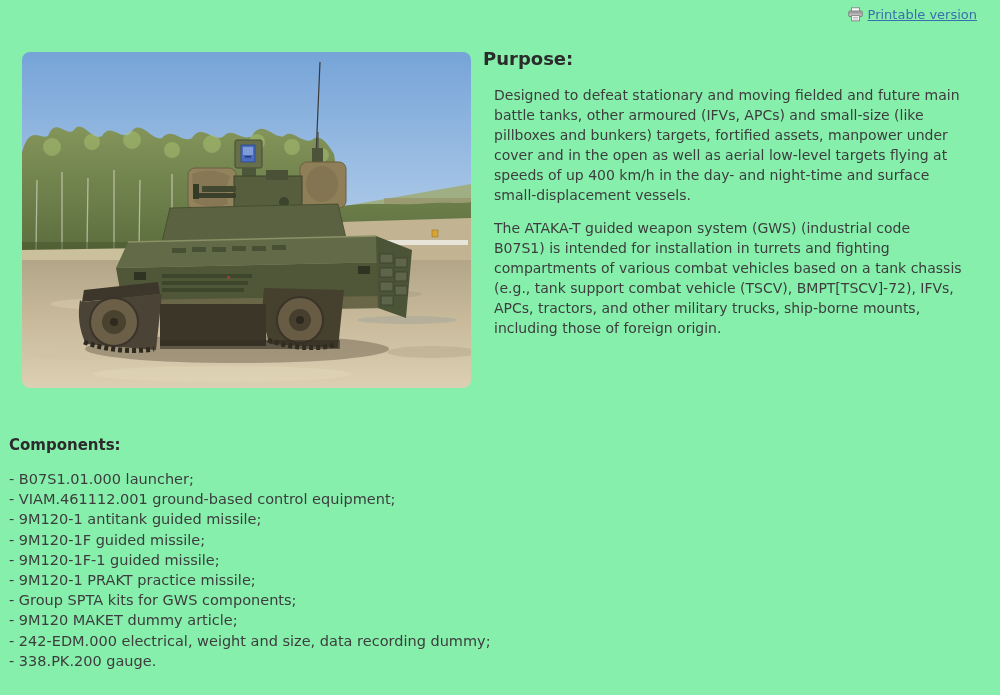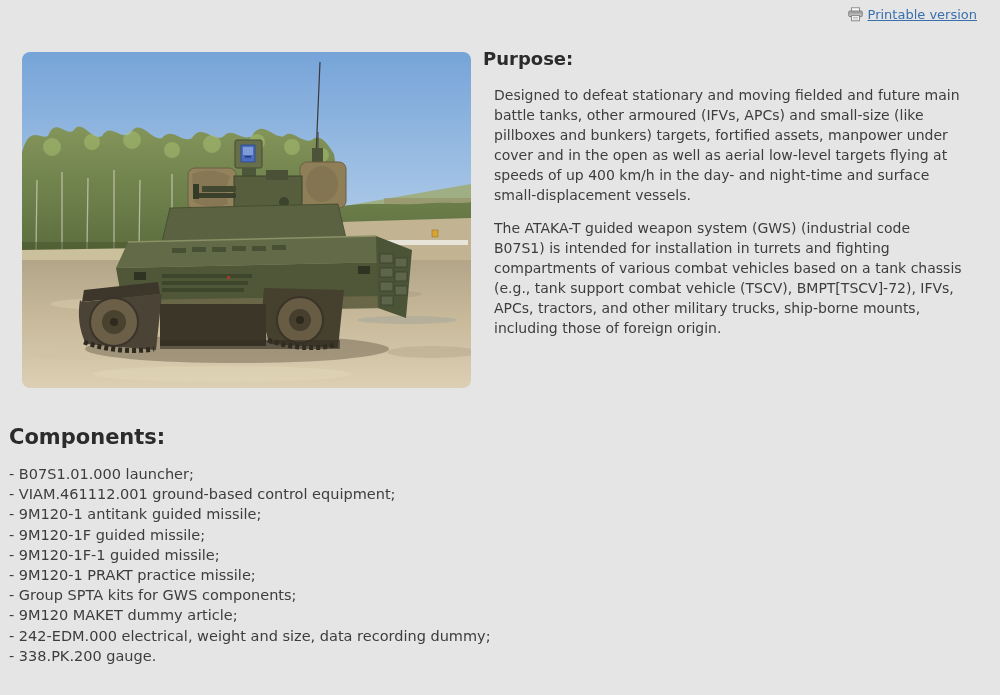--- a/index.html
+++ b/index.html
@@ -1,17 +1,17 @@
 <!DOCTYPE html>
 <html><head>
 <meta charset="utf-8">
 <style>
   html,body { margin:0; padding:0; background:#ffffff; }
   .page {
-    position:relative; width:1000px; height:695px; background:#e5e5e5;
+    position:relative; width:1000px; height:695px; background:#86efac;
     font-family:"DejaVu Sans", sans-serif; overflow:hidden;
   }
 
   
   .print-link {
     position:absolute; top:7px; right:23px;
     display:flex; align-items:center; gap:5px; cursor:pointer; text-decoration:none;
   }
   .print-link .label {
     color:#3a6fad; font-size:13px; text-decoration:underline; line-height:15px;
@@ -27,21 +27,21 @@
   
   .purpose { position:absolute; left:483px; top:48px; width:512px; }
   .purpose h2 { margin:0 0 16px 0; font-size:18px; font-weight:bold; color:#2b2b2b; }
   .purpose p {
     margin:0 0 13px 11px; font-size:14px; line-height:20px; color:#3d3d3d;
     white-space:pre;
   }
 
   
   .components { position:absolute; left:9px; top:425px; width:988px; }
-  .components h2 { margin:0 0 15px 0; font-size:21px; font-weight:bold; color:#2b2b2b; }
+  .components h2 { margin:11px 0 15px 0; font-size:15px; font-weight:bold; color:#2b2b2b; }
   .comp-intro, .comp-item {
     font-size:14.5px; line-height:20.2px; color:#3d3d3d; white-space:pre;
   }
 </style>
 </head>
 <body>
 
 <div class="page">
 
   <a class="print-link" href="#">

